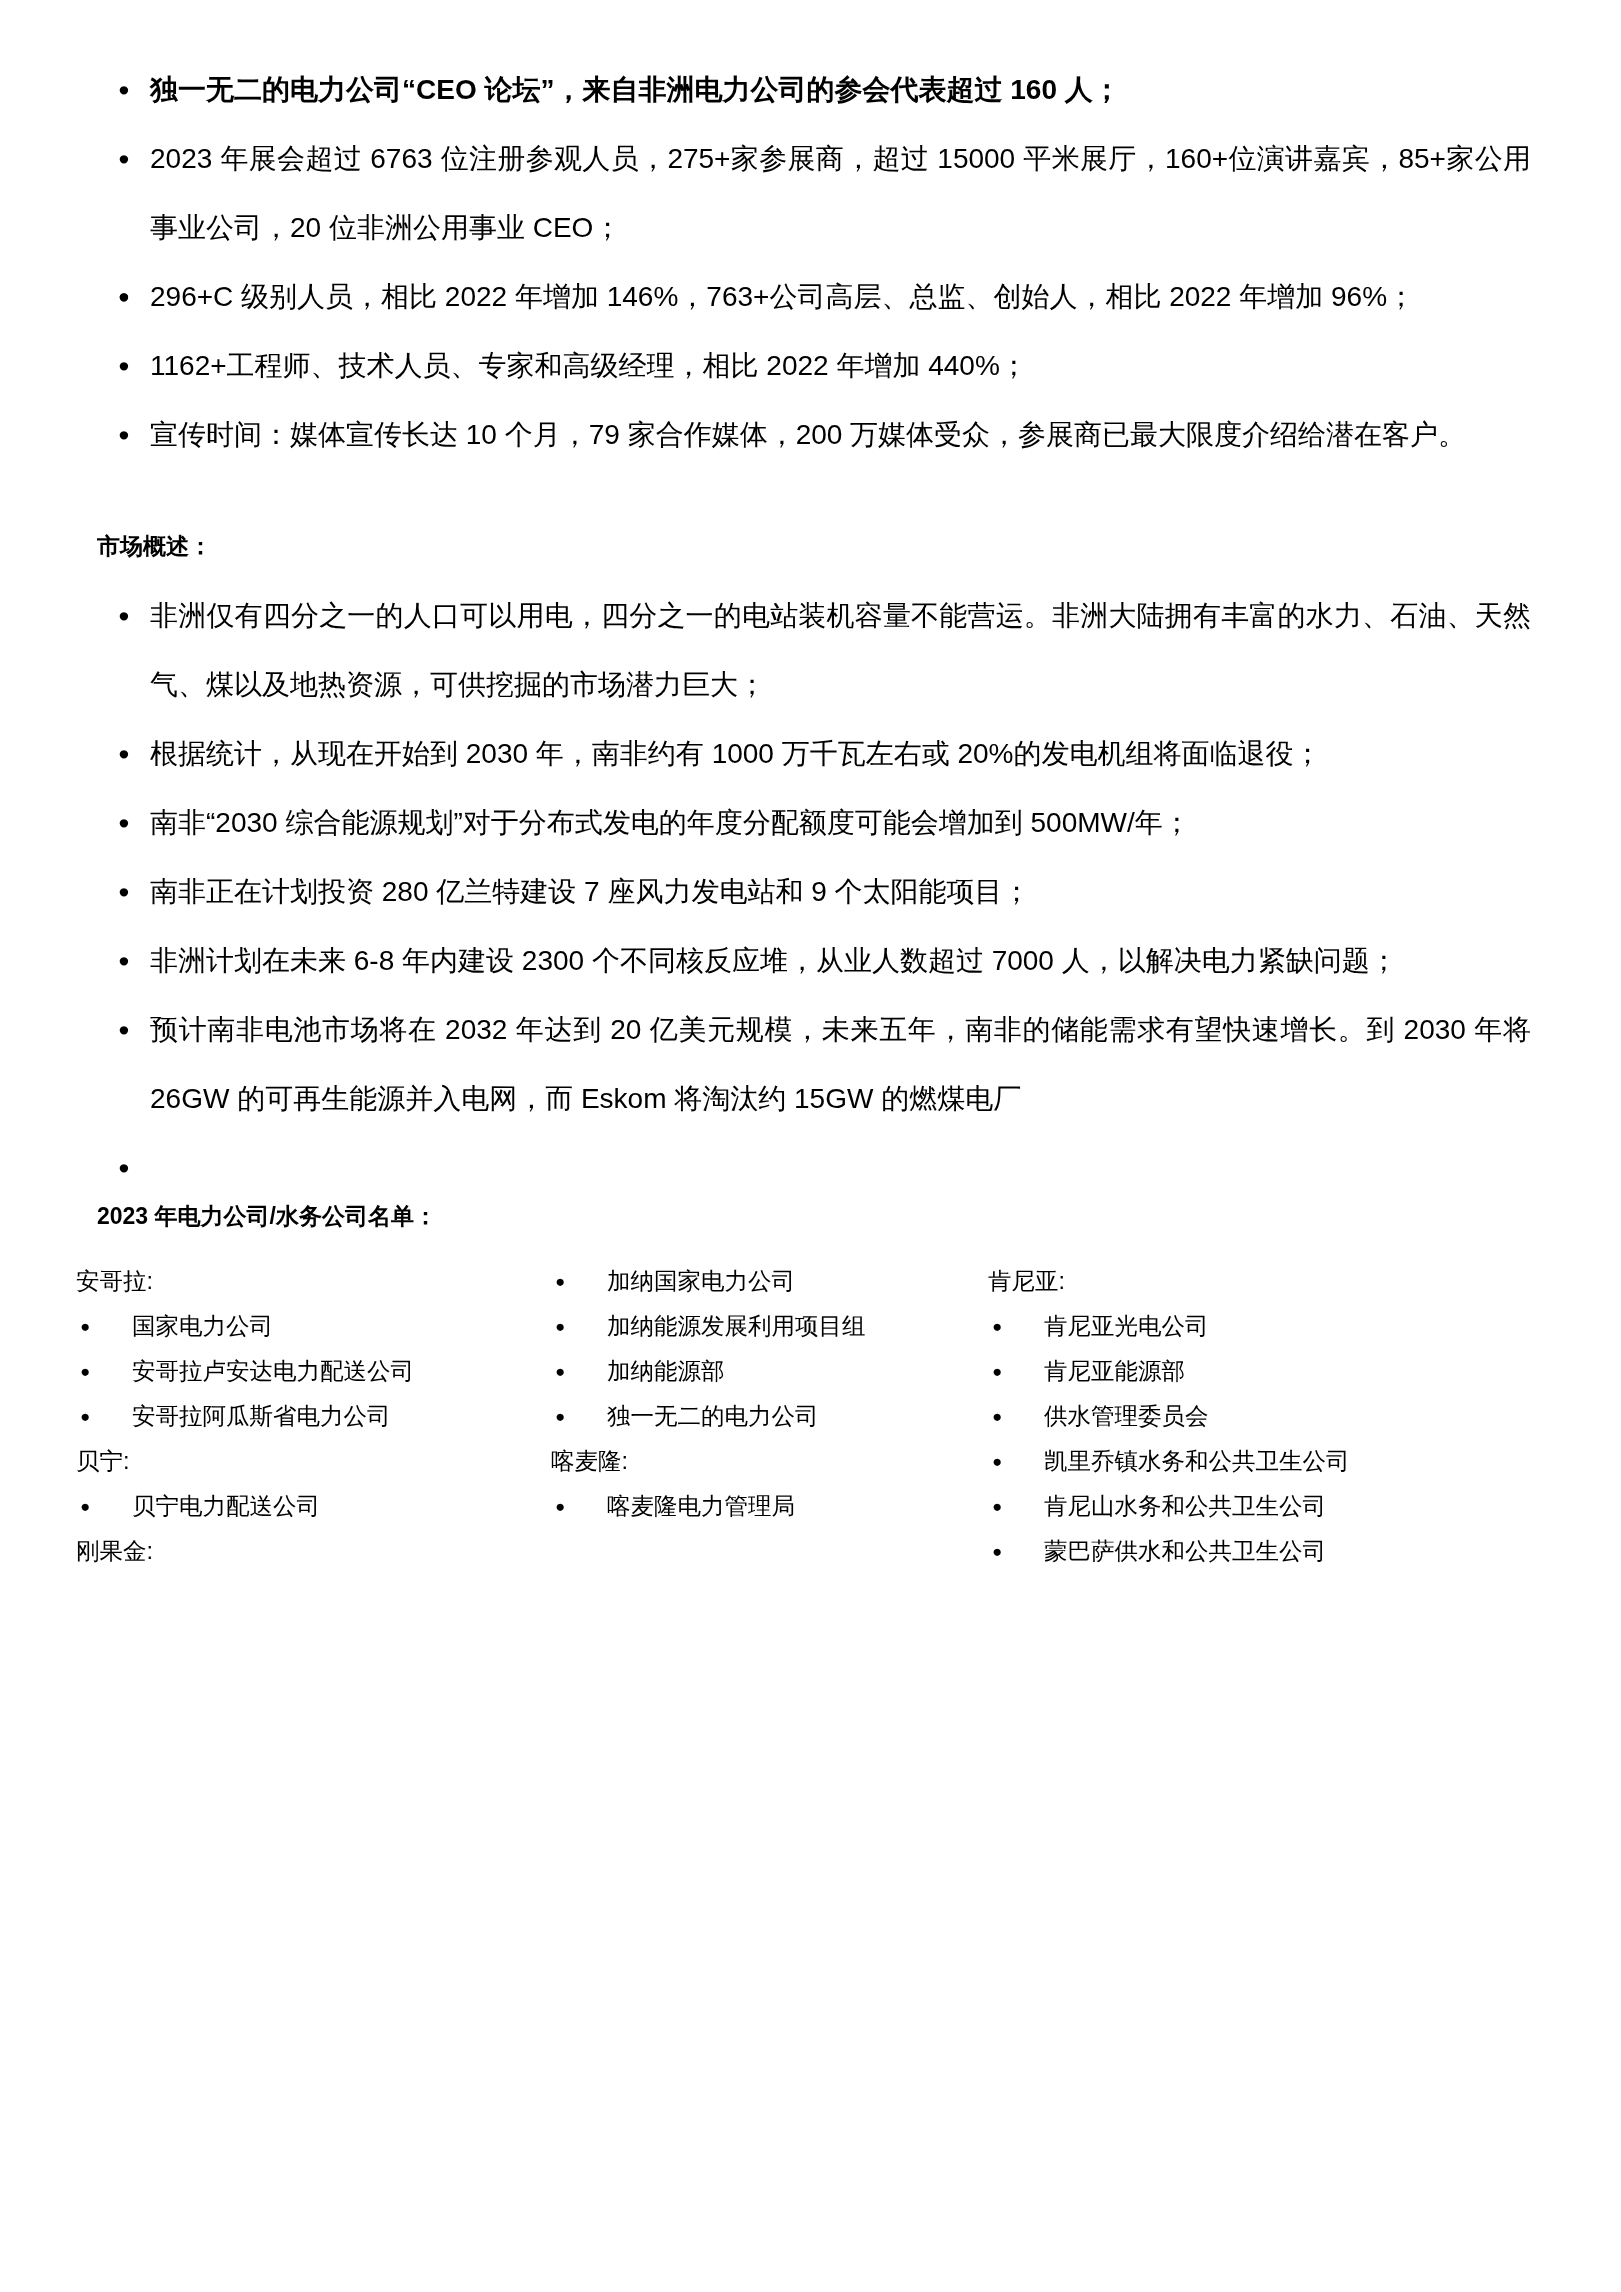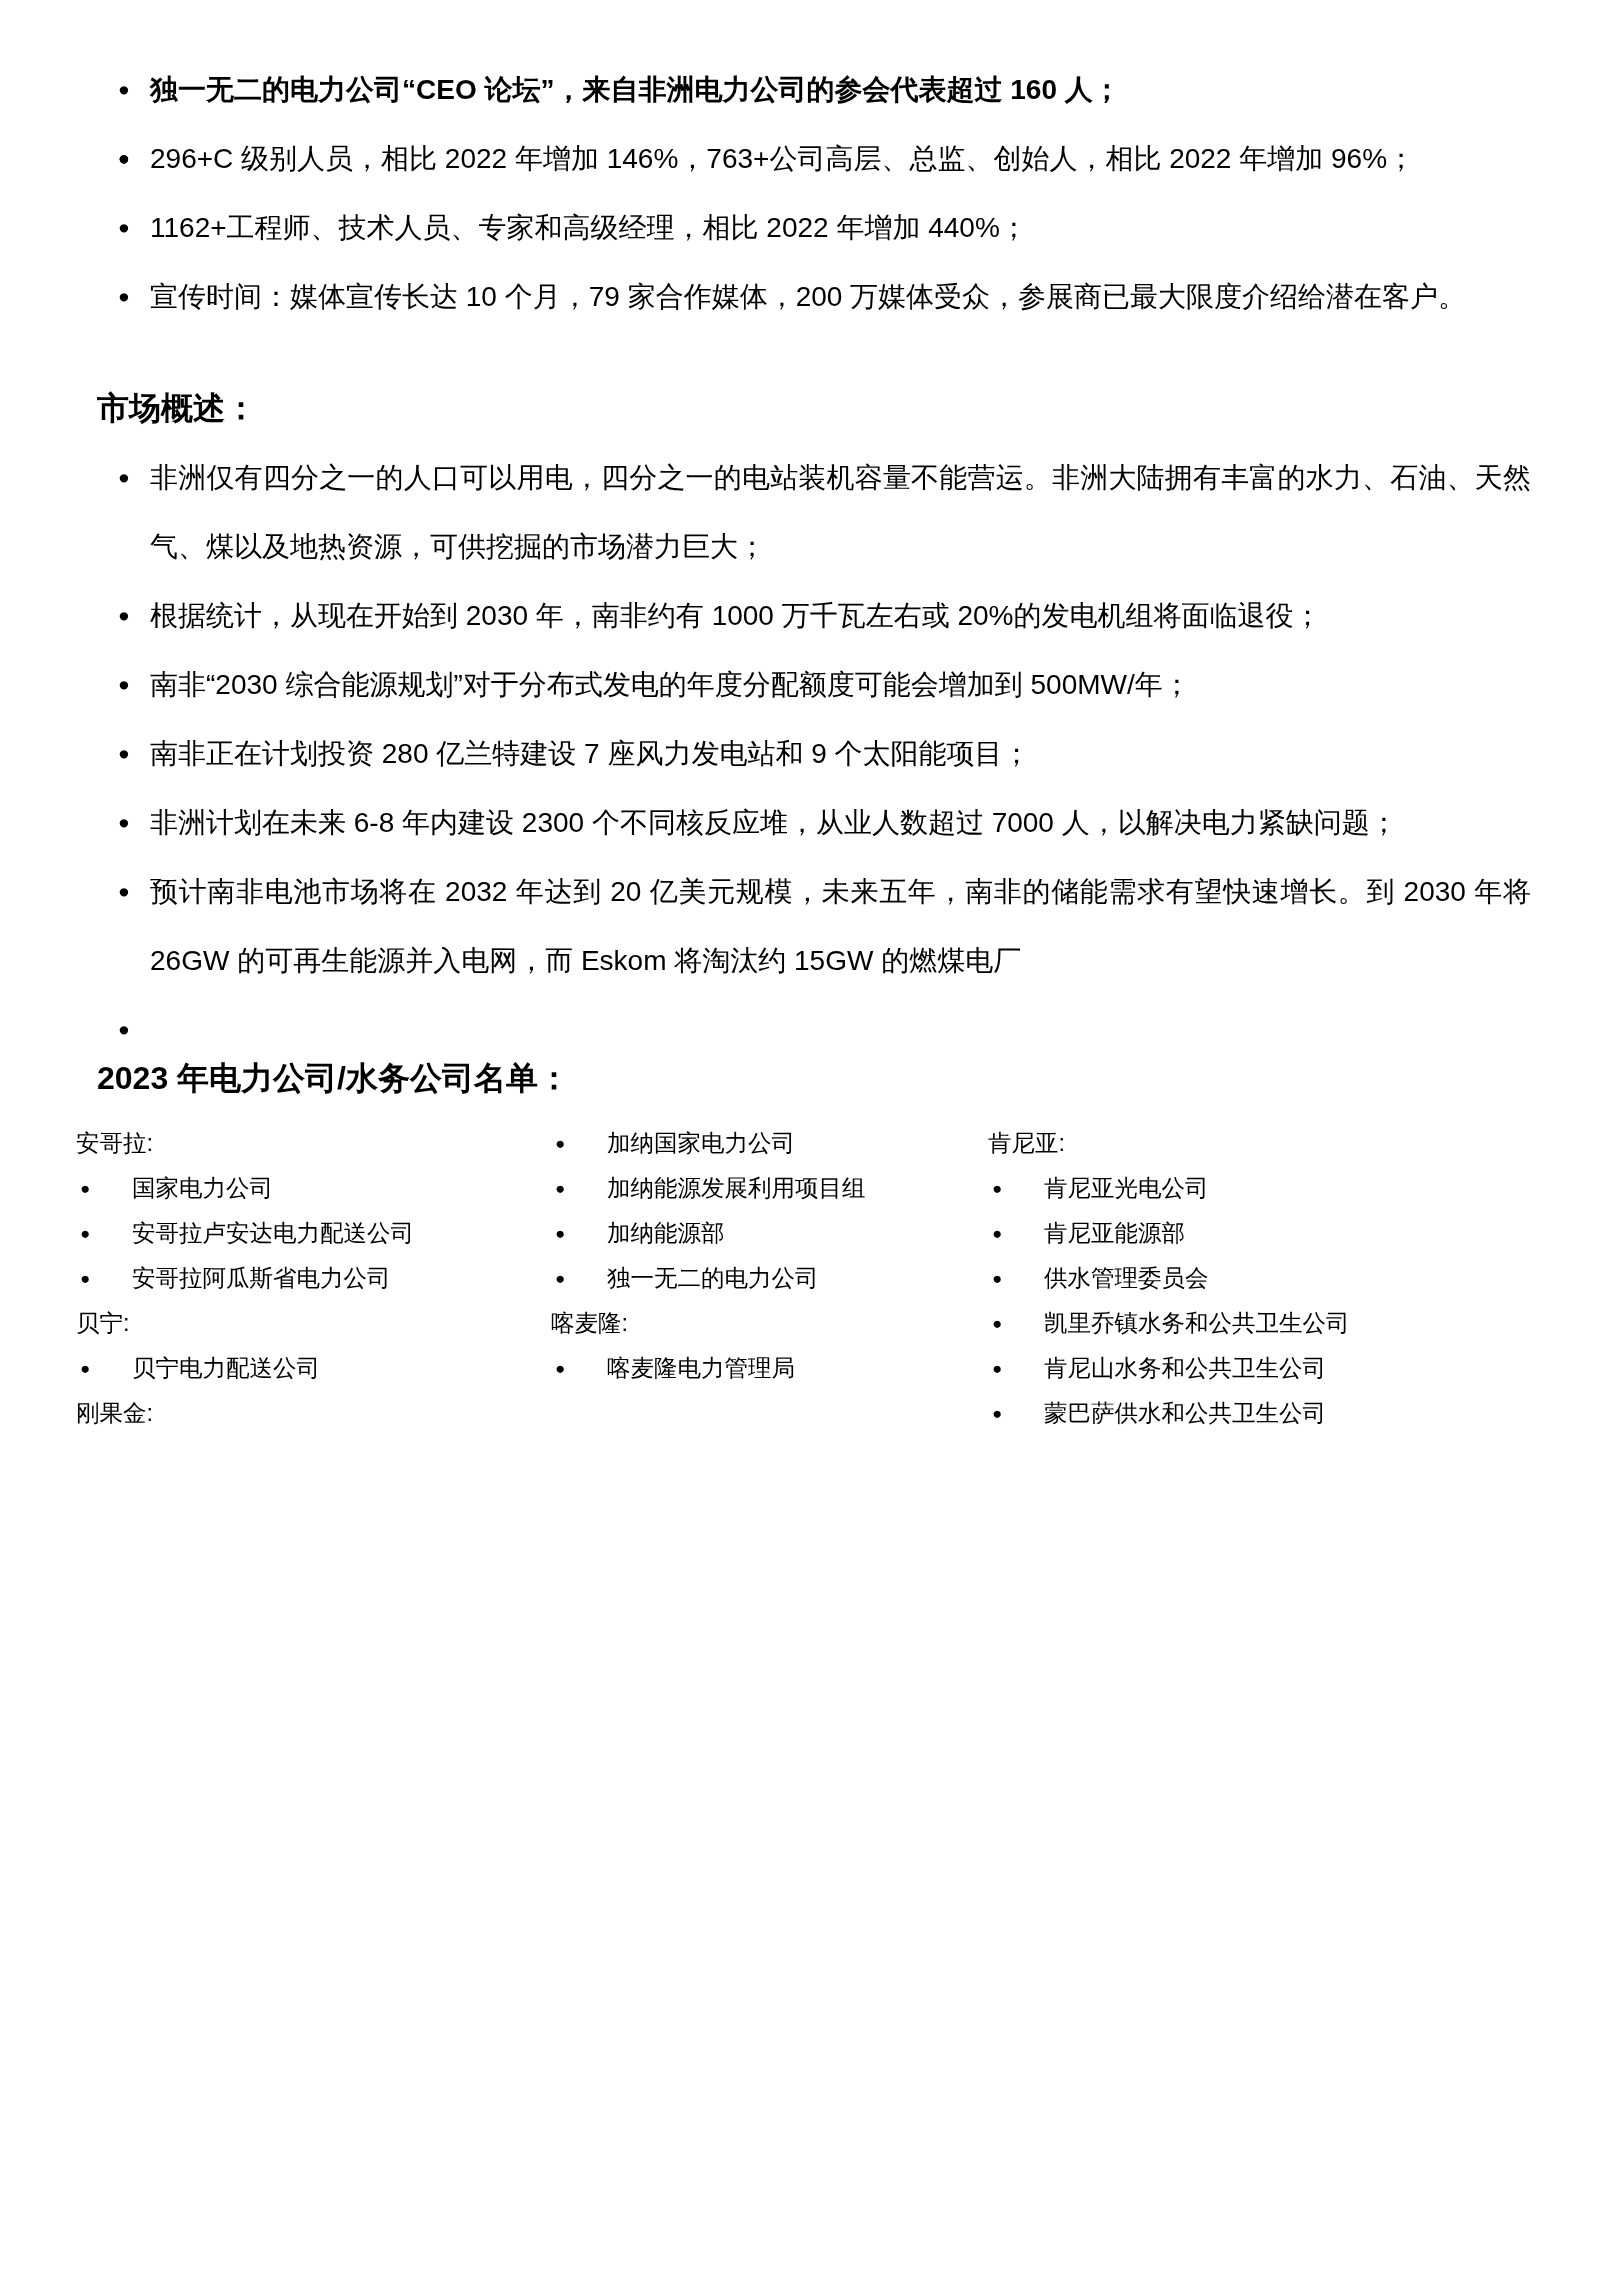--- a/index.html
+++ b/index.html
@@ -6,38 +6,38 @@
   .page{
     width:1621px;height:2293px;background:#ffffff;color:#000;
     font-family:"Liberation Sans", sans-serif;
     padding-top:55px;box-sizing:border-box;overflow:hidden;
     margin:0 auto;position:relative;
   }
   .bullets{padding:0 90px 0 150px;font-size:28px;line-height:69px;text-align:justify;}
   .bi{position:relative;}
   .dot{position:absolute;left:-32px;top:0;font-size:19.6px;}
   .bold{font-weight:bold;}
-  .heading{font-size:32px;line-height:69px;font-weight:bold;margin:43px 0 0 97px;padding:0;}
+  .heading{font-size:23px;line-height:69px;font-weight:bold;margin:43px 0 0 97px;padding:0;}
   .companies-h{margin-top:49px;}
   .cols{display:flex;margin-top:7.8px;padding-left:76px;font-size:23.5px;line-height:45px;box-sizing:border-box;}
   .col1{width:475px;}
   .col2{width:437px;}
   .col3{flex:1;}
   .ci{position:relative;padding-left:56px;}
   .dot2{position:absolute;left:3.9px;top:0;font-size:16.7px;}
   .clabel{padding-left:0;}
 </style>
 </head>
 <body>
 
 <div class="page">
 
   <div class="bullets">
     <div class="bi bold"><span class="dot">●</span><span>独一无二的电力公司“CEO 论坛”，来自非洲电力公司的参会代表超过 160 人；</span></div>
-    <div class="bi"><span class="dot">●</span></div>
+    <div class="bi"><span class="dot">●</span><span>2023 年展会超过 6763 位注册参观人员，275+家参展商，超过 15000 平米展厅，160+位演讲嘉宾，85+家公用事业公司，20 位非洲公用事业 CEO；</span></div>
     <div class="bi"><span class="dot">●</span></div>
     <div class="bi"><span class="dot">●</span><span>296+C 级别人员，相比 2022 年增加 146%，763+公司高层、总监、创始人，相比 2022 年增加 96%；</span></div>
     <div class="bi"><span class="dot">●</span><span>1162+工程师、技术人员、专家和高级经理，相比 2022 年增加 440%；</span></div>
     <div class="bi"><span class="dot">●</span><span>宣传时间：媒体宣传长达 10 个月，79 家合作媒体，200 万媒体受众，参展商已最大限度介绍给潜在客户。</span></div>
   </div>
 
   <h2 class="heading">市场概述：</h2>
 
   <div class="bullets">
     <div class="bi"><span class="dot">●</span><span>非洲仅有四分之一的人口可以用电，四分之一的电站装机容量不能营运。非洲大陆拥有丰富的水力、石油、天然气、煤以及地热资源，可供挖掘的市场潜力巨大；</span></div>

